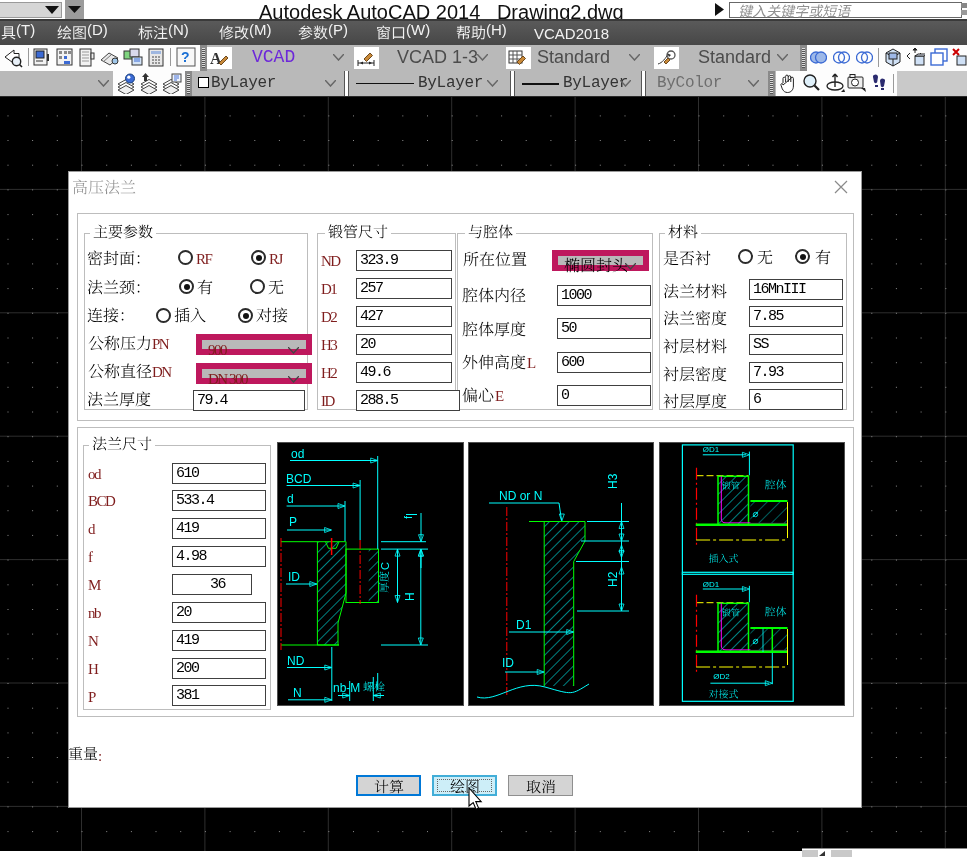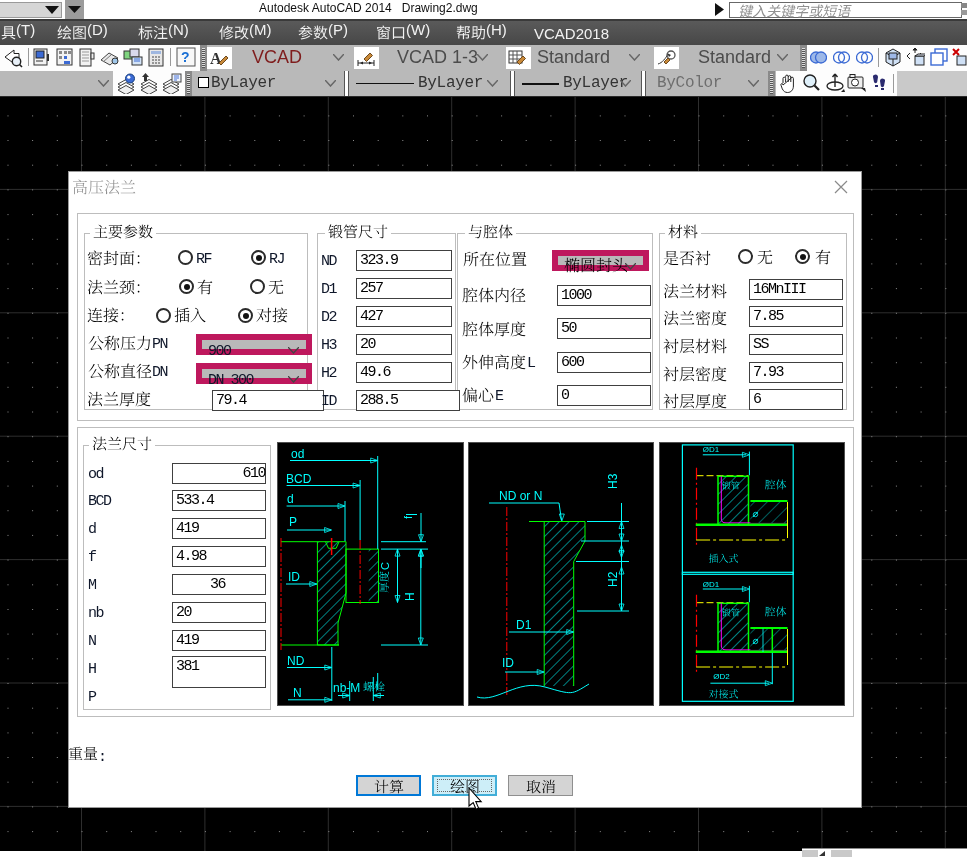--- a/index.html
+++ b/index.html
@@ -1,16 +1,16 @@
 <!DOCTYPE html>
 <html><head><meta charset="utf-8"><style>
 *{margin:0;padding:0;box-sizing:border-box}
 html,body{width:967px;height:859px;overflow:hidden;background:#000;font-family:"Liberation Sans",sans-serif}
 .a{position:absolute}
-.mono{font-family:Liberation Mono, monospace;letter-spacing:-1.5px;color:#0f172a}
+.mono{font-family:Liberation Serif, serif;letter-spacing:-1.5px;color:#7f1d1d}
 svg{display:inline-block}
 .fld{position:absolute;background:#fff;border:1px solid #404040;font-family:"Liberation Mono",monospace;letter-spacing:-1.5px;font-size:15px;color:#000;line-height:19px;padding-left:3px}
 .cmb{position:absolute;background:#b9b9b9;border:6px solid #be185d}
 .gframe{position:absolute;border:1px solid #bdbdbd}
 .glabel{position:absolute;background:#fff;padding:0 3px}
 .radio{position:absolute;width:15px;height:15px;border-radius:50%;border:2px solid #2b2b2b;background:#fff}
 .radio.on::after{content:"";position:absolute;left:2.5px;top:2.5px;width:6px;height:6px;border-radius:50%;background:#111}
 </style></head><body>
 <svg width="0" height="0" style="position:absolute">
     <defs>
@@ -101,21 +101,21 @@
   </svg>
 <div class="a" style="left:0;top:0;width:967px;height:21px;background:#fff">
     <div class="a" style="left:0;top:2px;width:62px;height:16px;background:#d6d6d6;border:1px solid #9a9a9a;border-left:none"></div>
     <svg class="a" style="left:45px;top:6px" width="14" height="8">
       <path d="M0 0h14l-7 8z" fill="#111"></path>
     </svg>
     <div class="a" style="left:65px;top:0;width:19px;height:19px;background:#9c9c9c"></div>
     <svg class="a" style="left:68px;top:6px" width="13" height="7">
       <path d="M0 0h13l-6.5 7z" fill="#111"></path>
     </svg>
-    <div class="a" style="left:259px;top:1px;font-size:12px;color:#111;white-space:pre">Autodesk AutoCAD 2014   Drawing2.dwg</div>
+    <div class="a" style="left:259px;top:1px;font-size:20px;color:#111;white-space:pre">Autodesk AutoCAD 2014   Drawing2.dwg</div>
     <svg class="a" style="left:715px;top:3px" width="9" height="13">
       <path d="M0 0l9 6.5L0 13z" fill="#111"></path>
     </svg>
     <div class="a" style="left:729px;top:2px;width:233px;height:16px;background:#fff;border:1px solid #686868">
       <div class="a" style="left:9px;top:1px;transform:skewX(-12deg)"><svg width="112" height="14" viewBox="0 0 8000 1000" fill="#909090" style="">
           <use href="#n952E"></use>
           <use href="#n5165" x="1000"></use>
           <use href="#n5173" x="2000"></use>
           <use href="#n952E" x="3000"></use>
           <use href="#n5B57" x="4000"></use>
@@ -162,21 +162,21 @@
   </div>
 <div class="a" style="left:0;top:45px;width:967px;height:26px;background:#b9b9b9">
     <div class="a" style="left:0;top:0;width:200px;height:26px;background:#fdfdfd"></div>
     <div class="a" style="left:806px;top:0;width:161px;height:26px;background:#fdfdfd"></div>
     <div id="tb1icons"></div>
     <div class="a" style="left:200px;top:0;width:7px;height:26px;background:#8a8a8a"></div>
     <div class="a" style="left:202px;top:3px;width:3px;height:20px;background:repeating-linear-gradient(#ddd 0 1px,#555 1px 2px)"></div>
     <div class="a" style="left:800px;top:0;width:7px;height:26px;background:#8a8a8a"></div>
     <div class="a" style="left:802px;top:3px;width:3px;height:20px;background:repeating-linear-gradient(#ddd 0 1px,#555 1px 2px)"></div>
     <div class="a" style="left:238px;top:2px;width:112px;height:21px;background:#b9b9b9">
-      <div class="a" style="left:14px;top:0;font-size:18px;color:#7f1d1d;font-family:Liberation Sans, sans-serif">VCAD</div>
+      <div class="a" style="left:14px;top:0;font-size:18px;color:#6d28d9;font-family:Liberation Mono, monospace">VCAD</div>
       <svg class="a" style="right:6px;top:7px" width="11" height="7">
         <path d="M0 0l5.5 6L11 0" stroke="#666" stroke-width="1.5" fill="none"></path>
       </svg>
     </div>
     <div class="a" style="left:384px;top:2px;width:110px;height:21px;background:#b9b9b9">
       <div class="a" style="left:13px;top:0;font-size:18px;color:#4c4c4c;font-family:'Liberation Sans',sans-serif">VCAD 1-3</div>
       <svg class="a" style="right:6px;top:7px" width="11" height="7">
         <path d="M0 0l5.5 6L11 0" stroke="#666" stroke-width="1.5" fill="none"></path>
       </svg>
     </div>
@@ -1585,21 +1585,21 @@
       <svg class="a" style="right:7px;top:7px" width="11" height="7">
         <path d="M0 0l5.5 6L11 0" stroke="#444" stroke-width="1.3" fill="none"></path>
       </svg>
     </div>
     <div class="a" style="left:18px;top:219px;"><svg width="64" height="16" viewBox="0 0 4000 1000" fill="#000" style="">
         <use href="#s6CD5"></use>
         <use href="#s5170" x="1000"></use>
         <use href="#s539A" x="2000"></use>
         <use href="#s5EA6" x="3000"></use>
       </svg></div>
-    <div class="fld" style="left:143px;top:218px;width:112px;height:21px;">79.4</div>
+    <div class="fld" style="left:124px;top:218px;width:112px;height:21px;">79.4</div>
     <div class="a mono" style="left:252px;top:81px;font-size:15px">ND</div>
     <div class="fld" style="left:287px;top:78px;width:96px;height:21px;">323.9</div>
     <div class="a mono" style="left:252px;top:108.9px;font-size:15px">D1</div>
     <div class="fld" style="left:287px;top:105.9px;width:96px;height:21px;">257</div>
     <div class="a mono" style="left:252px;top:136.8px;font-size:15px">D2</div>
     <div class="fld" style="left:287px;top:133.8px;width:96px;height:21px;">427</div>
     <div class="a mono" style="left:252px;top:164.7px;font-size:15px">H3</div>
     <div class="fld" style="left:287px;top:161.7px;width:96px;height:21px;">20</div>
     <div class="a mono" style="left:252px;top:192.6px;font-size:15px">H2</div>
     <div class="fld" style="left:287px;top:189.6px;width:96px;height:21px;">49.6</div>
@@ -1692,37 +1692,37 @@
       </svg></div>
     <div class="fld" style="left:680px;top:189.5px;width:94px;height:21px;">7.93</div>
     <div class="a" style="left:594px;top:221px;"><svg width="64" height="16" viewBox="0 0 4000 1000" fill="#000" style="">
         <use href="#s886C"></use>
         <use href="#s5C42" x="1000"></use>
         <use href="#s539A" x="2000"></use>
         <use href="#s5EA6" x="3000"></use>
       </svg></div>
     <div class="fld" style="left:680px;top:217px;width:94px;height:21px;">6</div>
     <div class="a mono" style="left:19px;top:293.5px;font-size:15px">od</div>
-    <div class="fld" style="left:103px;top:290.5px;width:94px;height:21px;text-align:right;">610</div>
+    <div class="fld" style="left:103px;top:290.5px;width:94px;height:21px;">610</div>
     <div class="a mono" style="left:19px;top:321.4px;font-size:15px">BCD</div>
     <div class="fld" style="left:103px;top:318.4px;width:94px;height:21px;">533.4</div>
     <div class="a mono" style="left:19px;top:349.3px;font-size:15px">d</div>
     <div class="fld" style="left:103px;top:346.3px;width:94px;height:21px;">419</div>
     <div class="a mono" style="left:19px;top:377.2px;font-size:15px">f</div>
     <div class="fld" style="left:103px;top:374.2px;width:94px;height:21px;">4.98</div>
     <div class="a mono" style="left:19px;top:405.1px;font-size:15px">M</div>
-    <div class="fld" style="left:103px;top:402.1px;width:94px;height:21px;padding-left:37px;">36</div>
+    <div class="fld" style="left:103px;top:402.1px;width:80px;height:21px;padding-left:37px;">36</div>
     <div class="a mono" style="left:19px;top:433px;font-size:15px">nb</div>
     <div class="fld" style="left:103px;top:430px;width:94px;height:21px;">20</div>
     <div class="a mono" style="left:19px;top:460.9px;font-size:15px">N</div>
     <div class="fld" style="left:103px;top:457.9px;width:94px;height:21px;">419</div>
     <div class="a mono" style="left:19px;top:488.8px;font-size:15px">H</div>
     <div class="fld" style="left:103px;top:485.8px;width:94px;height:21px;">200</div>
     <div class="a mono" style="left:19px;top:516.7px;font-size:15px">P</div>
-    <div class="fld" style="left:103px;top:484px;width:94px;height:32px;">381</div>
+    <div class="fld" style="left:103px;top:513px;width:94px;height:21px;">381</div>
     <div class="a" style="left:208px;top:270px;width:187px;height:264px;border:1px solid #4f4f4f"></div>
     <div class="a" style="left:399px;top:270px;width:186px;height:264px;border:1px solid #4f4f4f"></div>
     <div class="a" style="left:590px;top:270px;width:186px;height:264px;border:1px solid #4f4f4f"></div>
     <div class="a" style="left:-1px;top:574px;"><svg width="30" height="15" viewBox="0 0 2000 1000" fill="#000" style="">
         <use href="#s91CD"></use>
         <use href="#s91CF" x="1000"></use>
       </svg><span class="mono" style="font-size:15px">:</span></div>
     <div class="a" style="left:287px;top:603px;width:65px;height:21px;background:#d4d4d4;border:2px solid #0078d7;text-align:center;padding-top:2px"><svg width="30" height="15" viewBox="0 0 2000 1000" fill="#000" style="">
         <use href="#s8BA1"></use>
         <use href="#s7B97" x="1000"></use>

